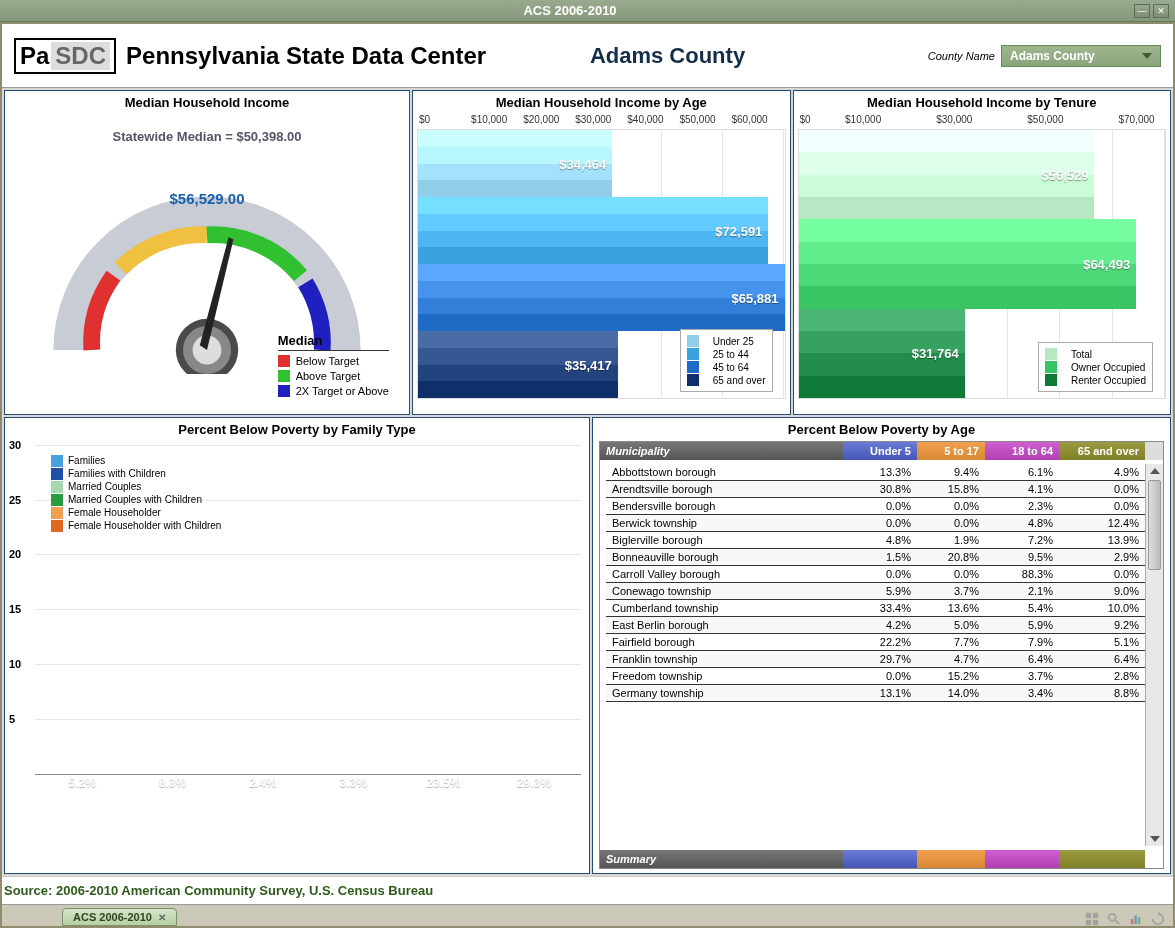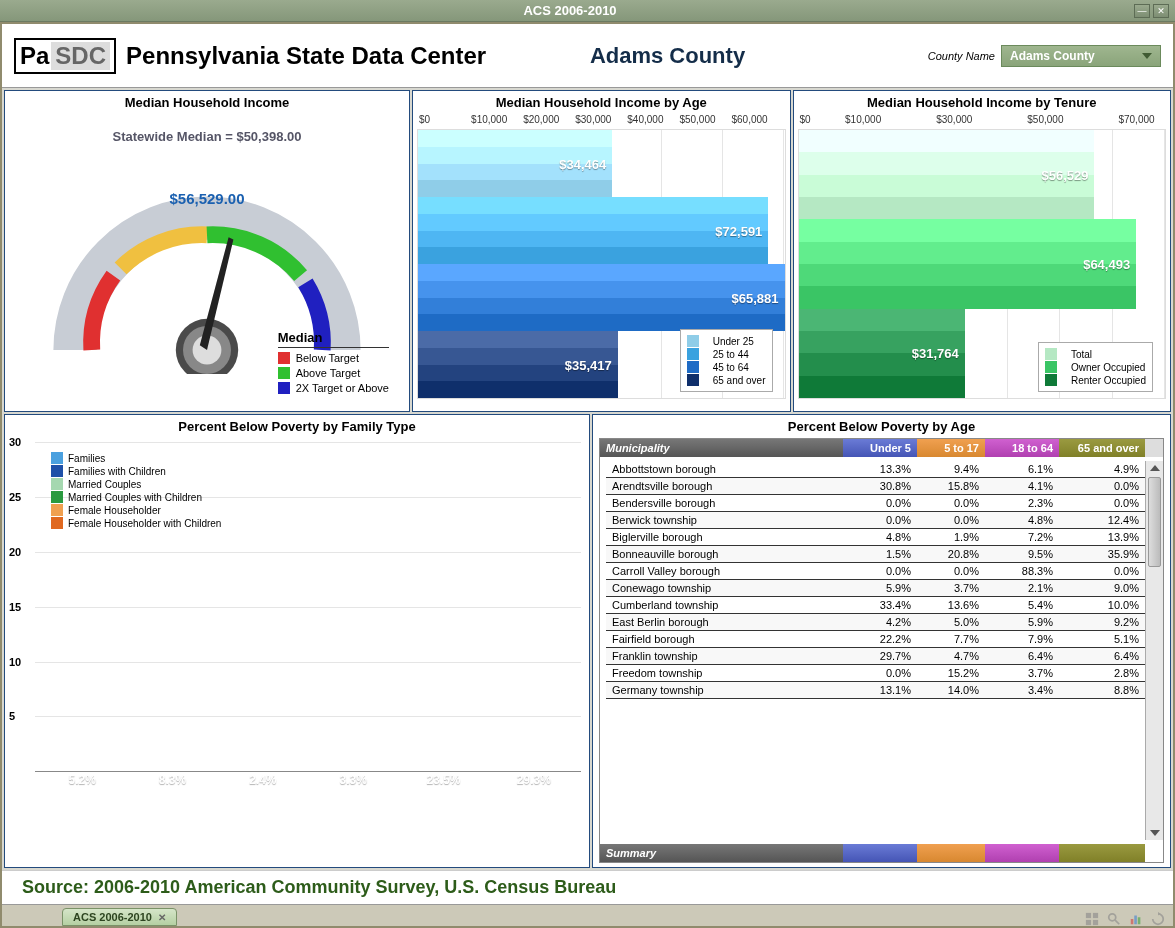--- a/index.html
+++ b/index.html
@@ -346,22 +346,22 @@
 .scrollbar-thumb {
   position: absolute;
   left: 2px; right: 2px;
   top: 16px;
   height: 90px;
   background: linear-gradient(to right, #ddd, #bbb);
   border: 1px solid #999;
   border-radius: 2px;
 }
 .source-row {
-  padding: 6px 20px;
-  font-size: 18px;
+  padding: 6px 2px;
+  font-size: 13px;
   font-weight: bold;
   color: #2d5c1a;
   background: #fff;
   border-top: 1px solid #ccc;
 }
 .tabs-row {
   background: #ccc9b8;
   height: 22px;
   display: flex;
   align-items: flex-end;
@@ -740,21 +740,21 @@
        <div class="tbl-c">4.8%</div>
        <div class="tbl-c c2">1.9%</div>
        <div class="tbl-c">7.2%</div>
        <div class="tbl-c c4">13.9%</div>
      </div>
                 <div class="tbl-row">
        <div class="tbl-c-muni">Bonneauville borough</div>
        <div class="tbl-c">1.5%</div>
        <div class="tbl-c c2">20.8%</div>
        <div class="tbl-c">9.5%</div>
-       <div class="tbl-c c4">35.9%</div>
+       <div class="tbl-c c4">2.9%</div>
      </div>
                 <div class="tbl-row">
        <div class="tbl-c-muni">Carroll Valley borough</div>
        <div class="tbl-c">0.0%</div>
        <div class="tbl-c c2">0.0%</div>
        <div class="tbl-c">88.3%</div>
        <div class="tbl-c c4">0.0%</div>
      </div>
                 <div class="tbl-row">
        <div class="tbl-c-muni">Conewago township</div>

